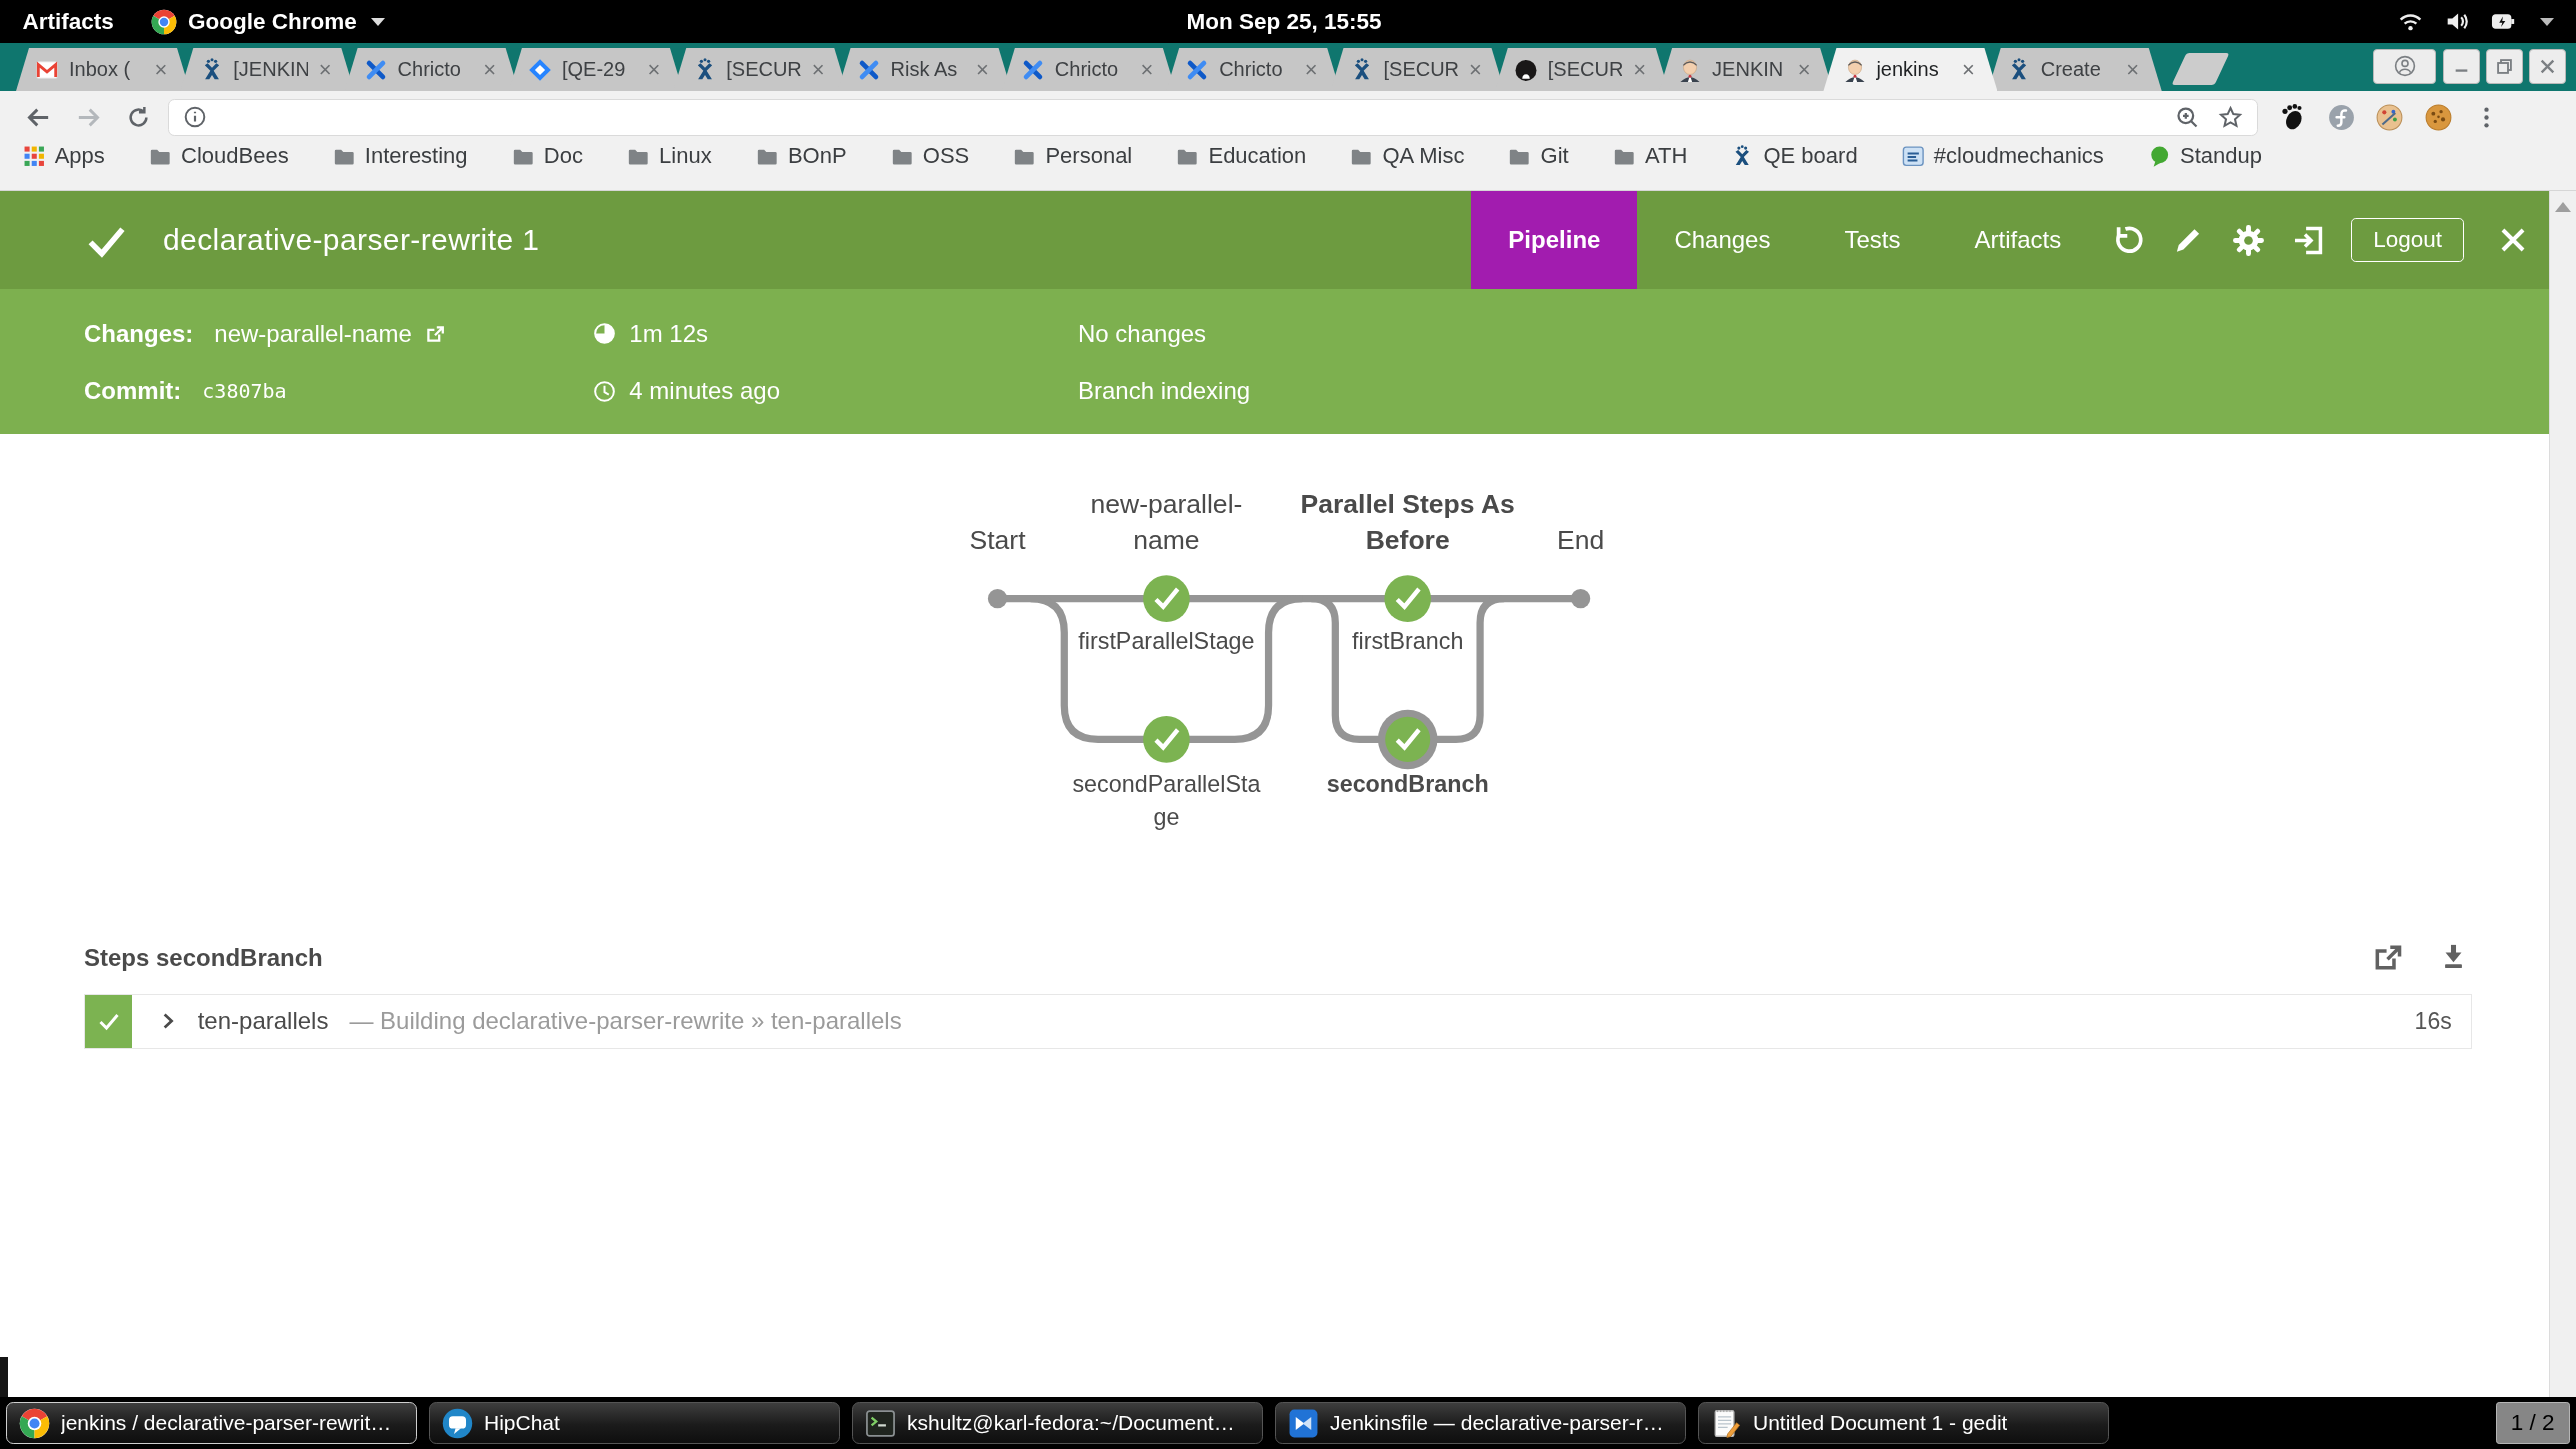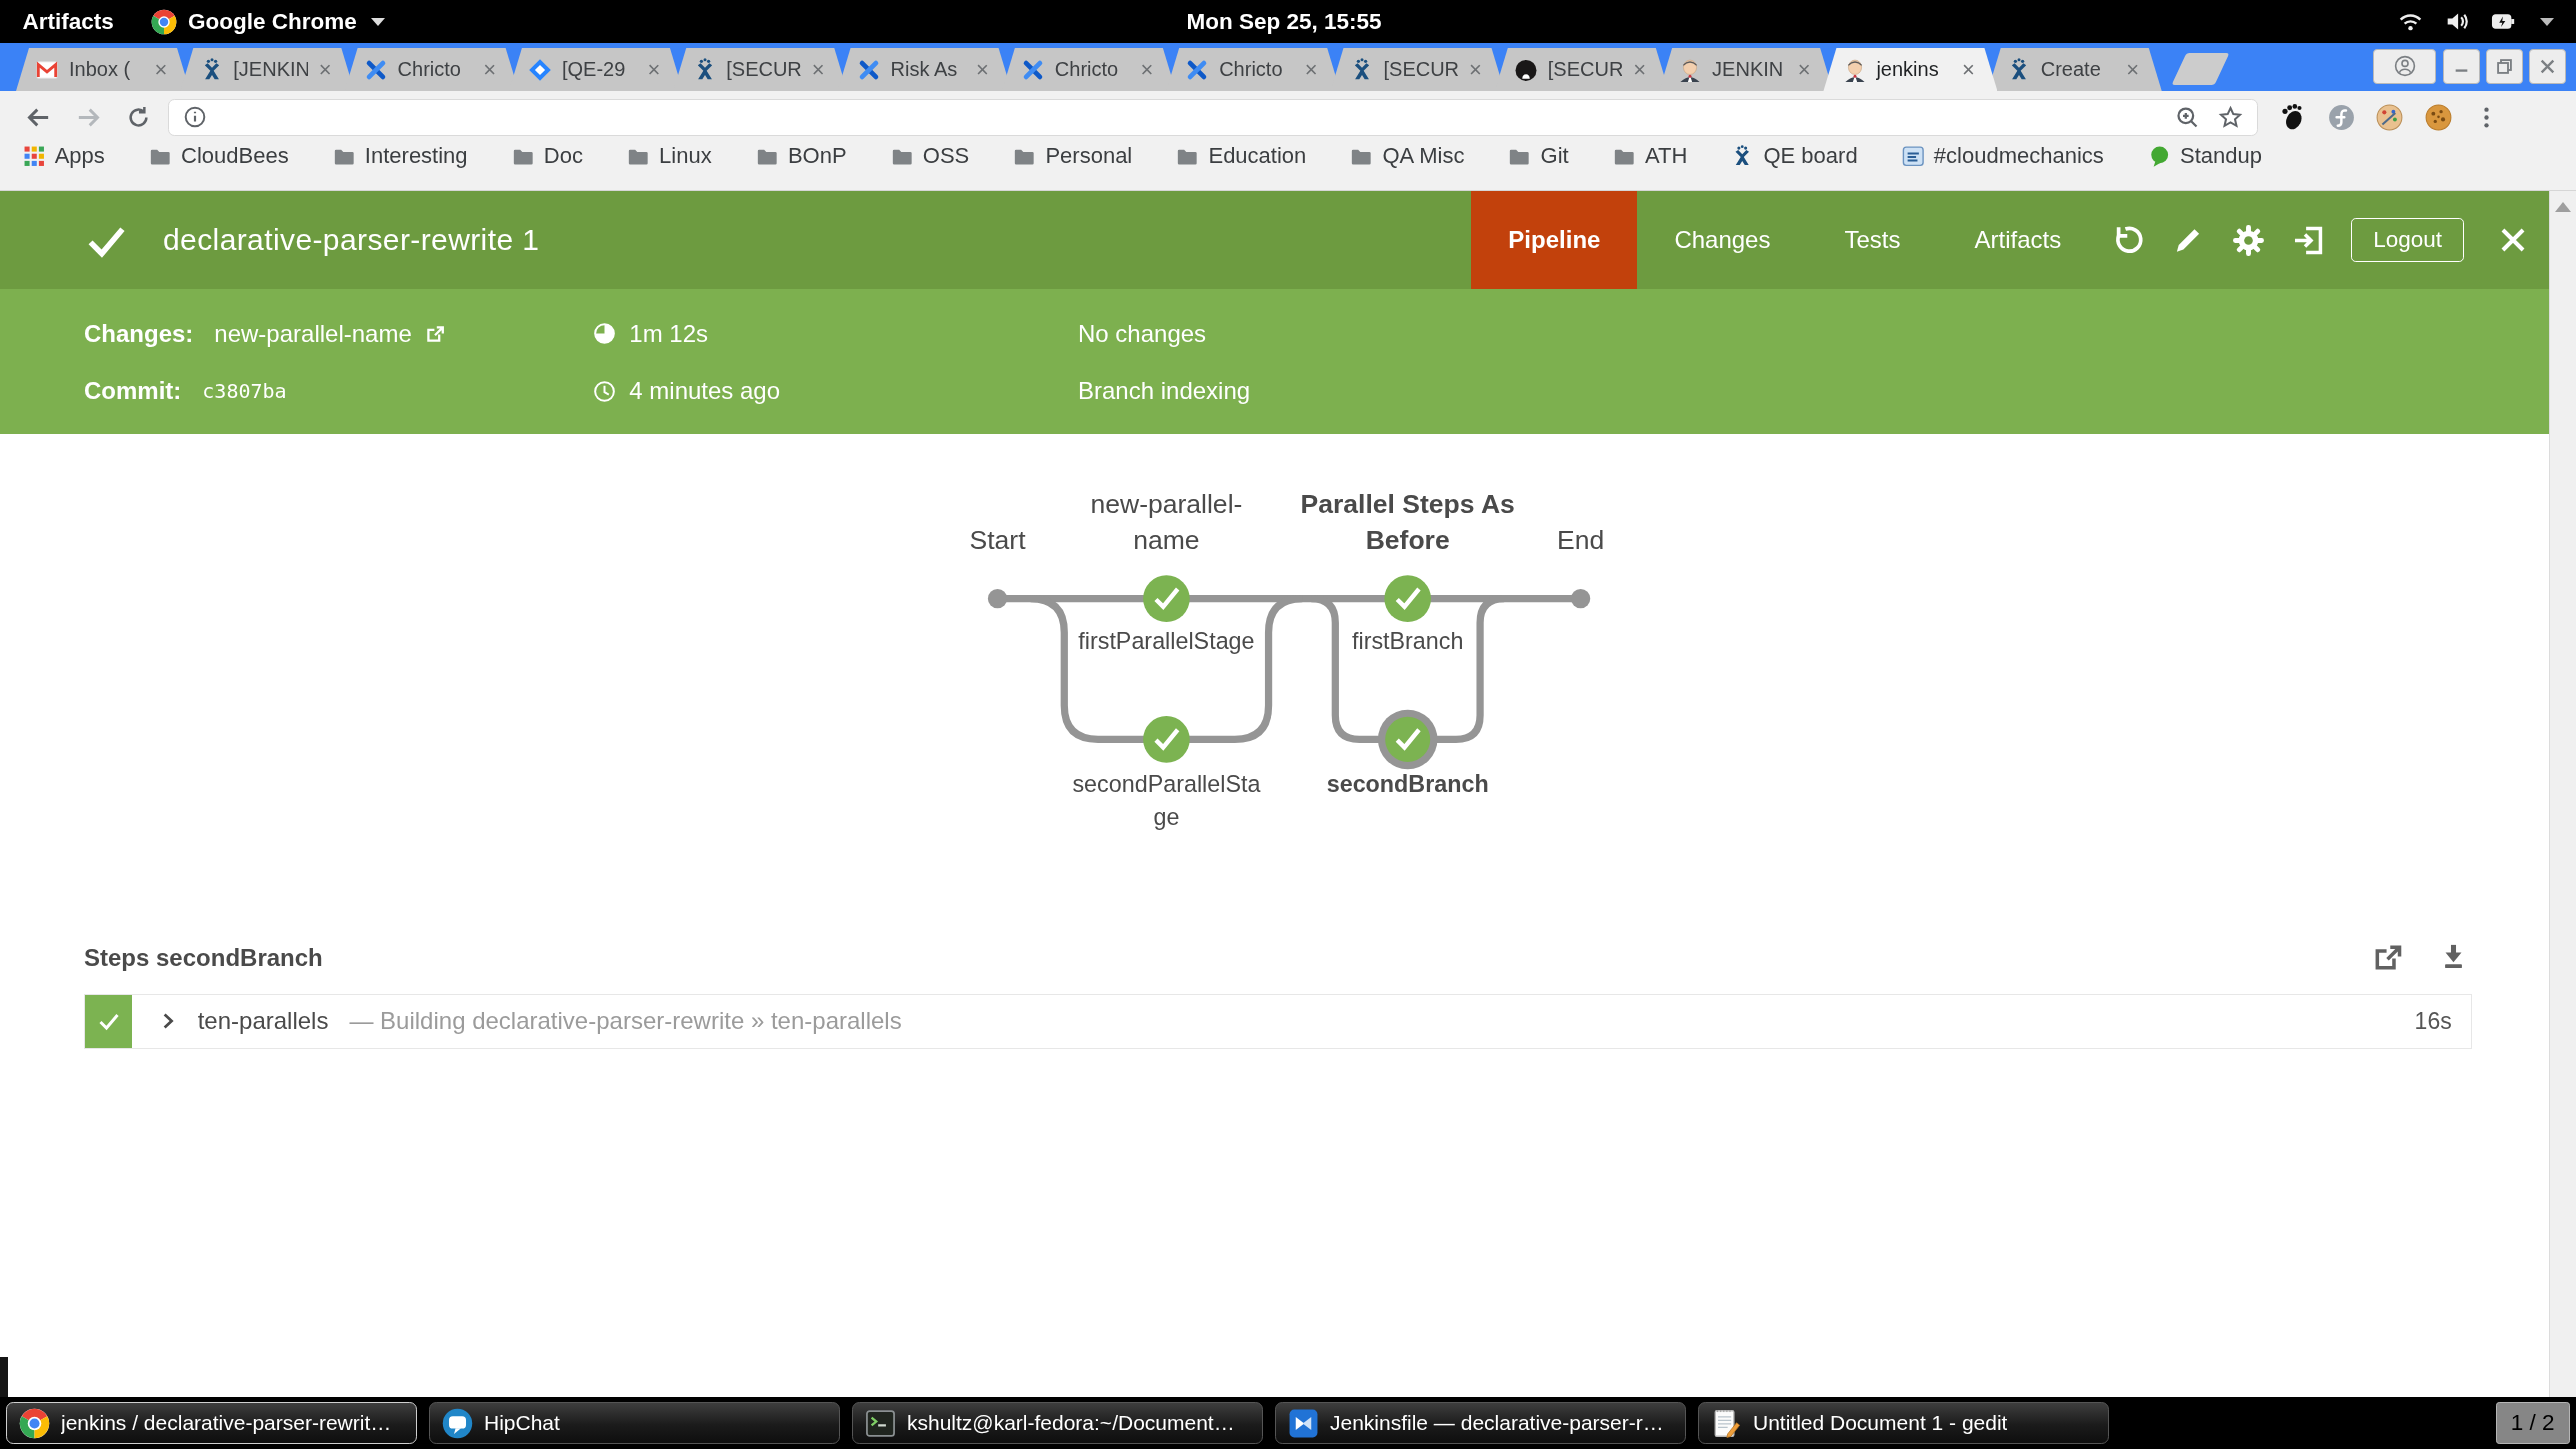--- a/index.html
+++ b/index.html
@@ -14,21 +14,21 @@
   
   .gnome-bar { position:relative; height:43px; background:#000; color:#fff;
     display:flex; align-items:center; padding:0 22.5px; font-size:22.5px; font-weight:600; }
   .gnome-left { display:flex; align-items:center; gap:37px; }
   .gnome-appmenu { display:flex; align-items:center; gap:11.3px; }
   .gnome-caret { width:0; height:0; border-left:7.2px solid transparent; border-right:7.2px solid transparent; border-top:8.9px solid #ddd; margin-left:3.2px; }
   .gnome-clock { position:absolute; left:50%; transform:translateX(-52%); font-weight:600; }
   .gnome-right { margin-left:auto; display:flex; align-items:center; gap:19.3px; }
 
   
-  .tabstrip { position:relative; height:48px; background:#3b82f6; display:flex; align-items:flex-end; padding-left:16px; }
+  .tabstrip { position:relative; height:48px; background:#0f766e; display:flex; align-items:flex-end; padding-left:16px; }
   .tabs { list-style:none; display:flex; height:43px; align-items:flex-end; }
   .tab { position:relative; width:174px; height:43px; margin-left:-9.7px; background:#c6c6c6;
     clip-path:polygon(13px 0, calc(100% - 13px) 0, 100% 100%, 0 100%);
     display:flex; align-items:center; gap:9.7px; padding:0 21px 0 19.3px;
     font-size:20px; color:#3e4144; }
   .tab:first-child { margin-left:0; }
   .tab.active { background:#f1f1f1; color:#1f2123; z-index:3; }
   .tab-title { white-space:nowrap; overflow:hidden; flex:1 1 auto; }
   .tab-close { color:#6d7073; font-size:22px; line-height:1; padding:1.6px; }
   .newtab-btn { width:43px; height:32px; background:#cccccc; transform:skewX(-25deg); border-radius:3.2px; margin:0 0 5.6px 17.7px; }
@@ -56,21 +56,21 @@
   .viewport { position:relative; height:1206px; background:#fff; }
   .scrollbar { position:absolute; top:0; right:0; bottom:0; width:27px; background:#f0f0f0; border-left:0.8px solid #dcdcdc; }
   .scroll-up { width:0; height:0; border-left:8.9px solid transparent; border-right:8.9px solid transparent; border-bottom:10.5px solid #9e9e9e; margin:11.3px auto 0; }
   .page { width:2549px; }
 
   
   .jk-header { height:98px; background:#6d9b40; display:flex; align-items:center; color:#fff; padding-left:84px; }
   .jk-title { font-size:30px; font-weight:500; margin-left:34px; letter-spacing:0.4px; }
   .jk-nav { margin-left:auto; display:flex; align-items:center; height:100%; }
   .jk-tab { height:100%; display:flex; align-items:center; padding:0 37px; font-size:24px; color:#fff; }
-  .jk-tab.active { background:#c2410c; font-weight:700; }
+  .jk-tab.active { background:#a21caf; font-weight:700; }
   .jk-iconbtn { width:60px; height:100%; display:flex; align-items:center; justify-content:center; }
   .jk-logout { border:1.6px solid #fff; border-radius:4.8px; font-size:22.5px; color:#fff; padding:8px 21px; margin:0 13px; background:transparent; }
   .jk-close { width:72px; height:100%; display:flex; align-items:center; justify-content:center; }
 
   
   .jk-meta { height:145px; background:#7db04f; color:#fff; display:grid;
     grid-template-columns:507px 487px 1fr; padding:27px 0 0 84px; row-gap:22.5px; font-size:24px; align-content:start; }
   .meta-cell { display:flex; align-items:center; gap:11.3px; height:35px; }
   .meta-label { font-weight:700; margin-right:9.7px; }
   .mono { font-family:"DejaVu Sans Mono","Liberation Mono",monospace; font-size:20px; }

